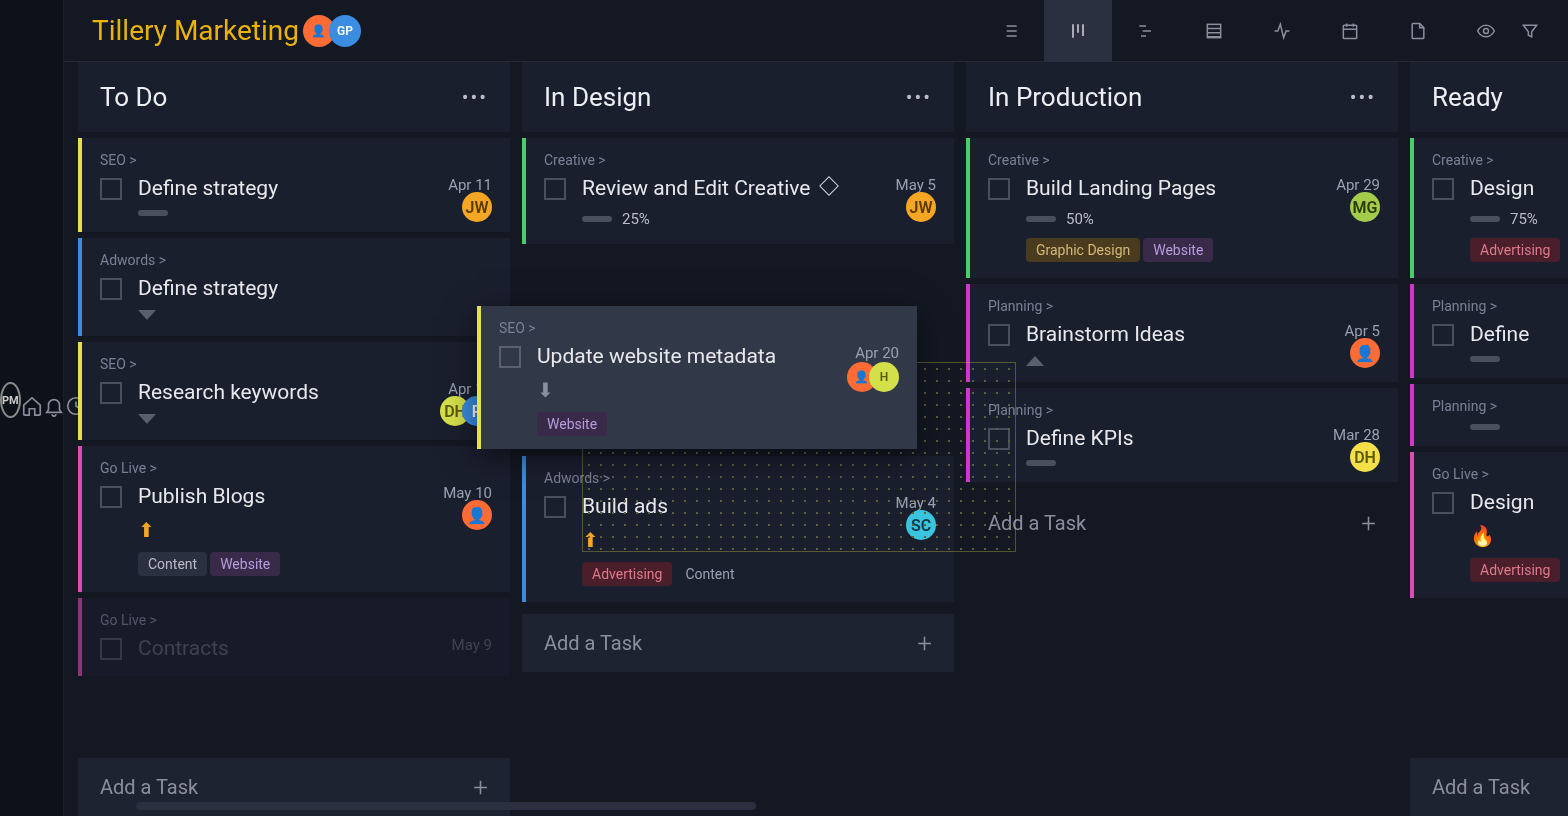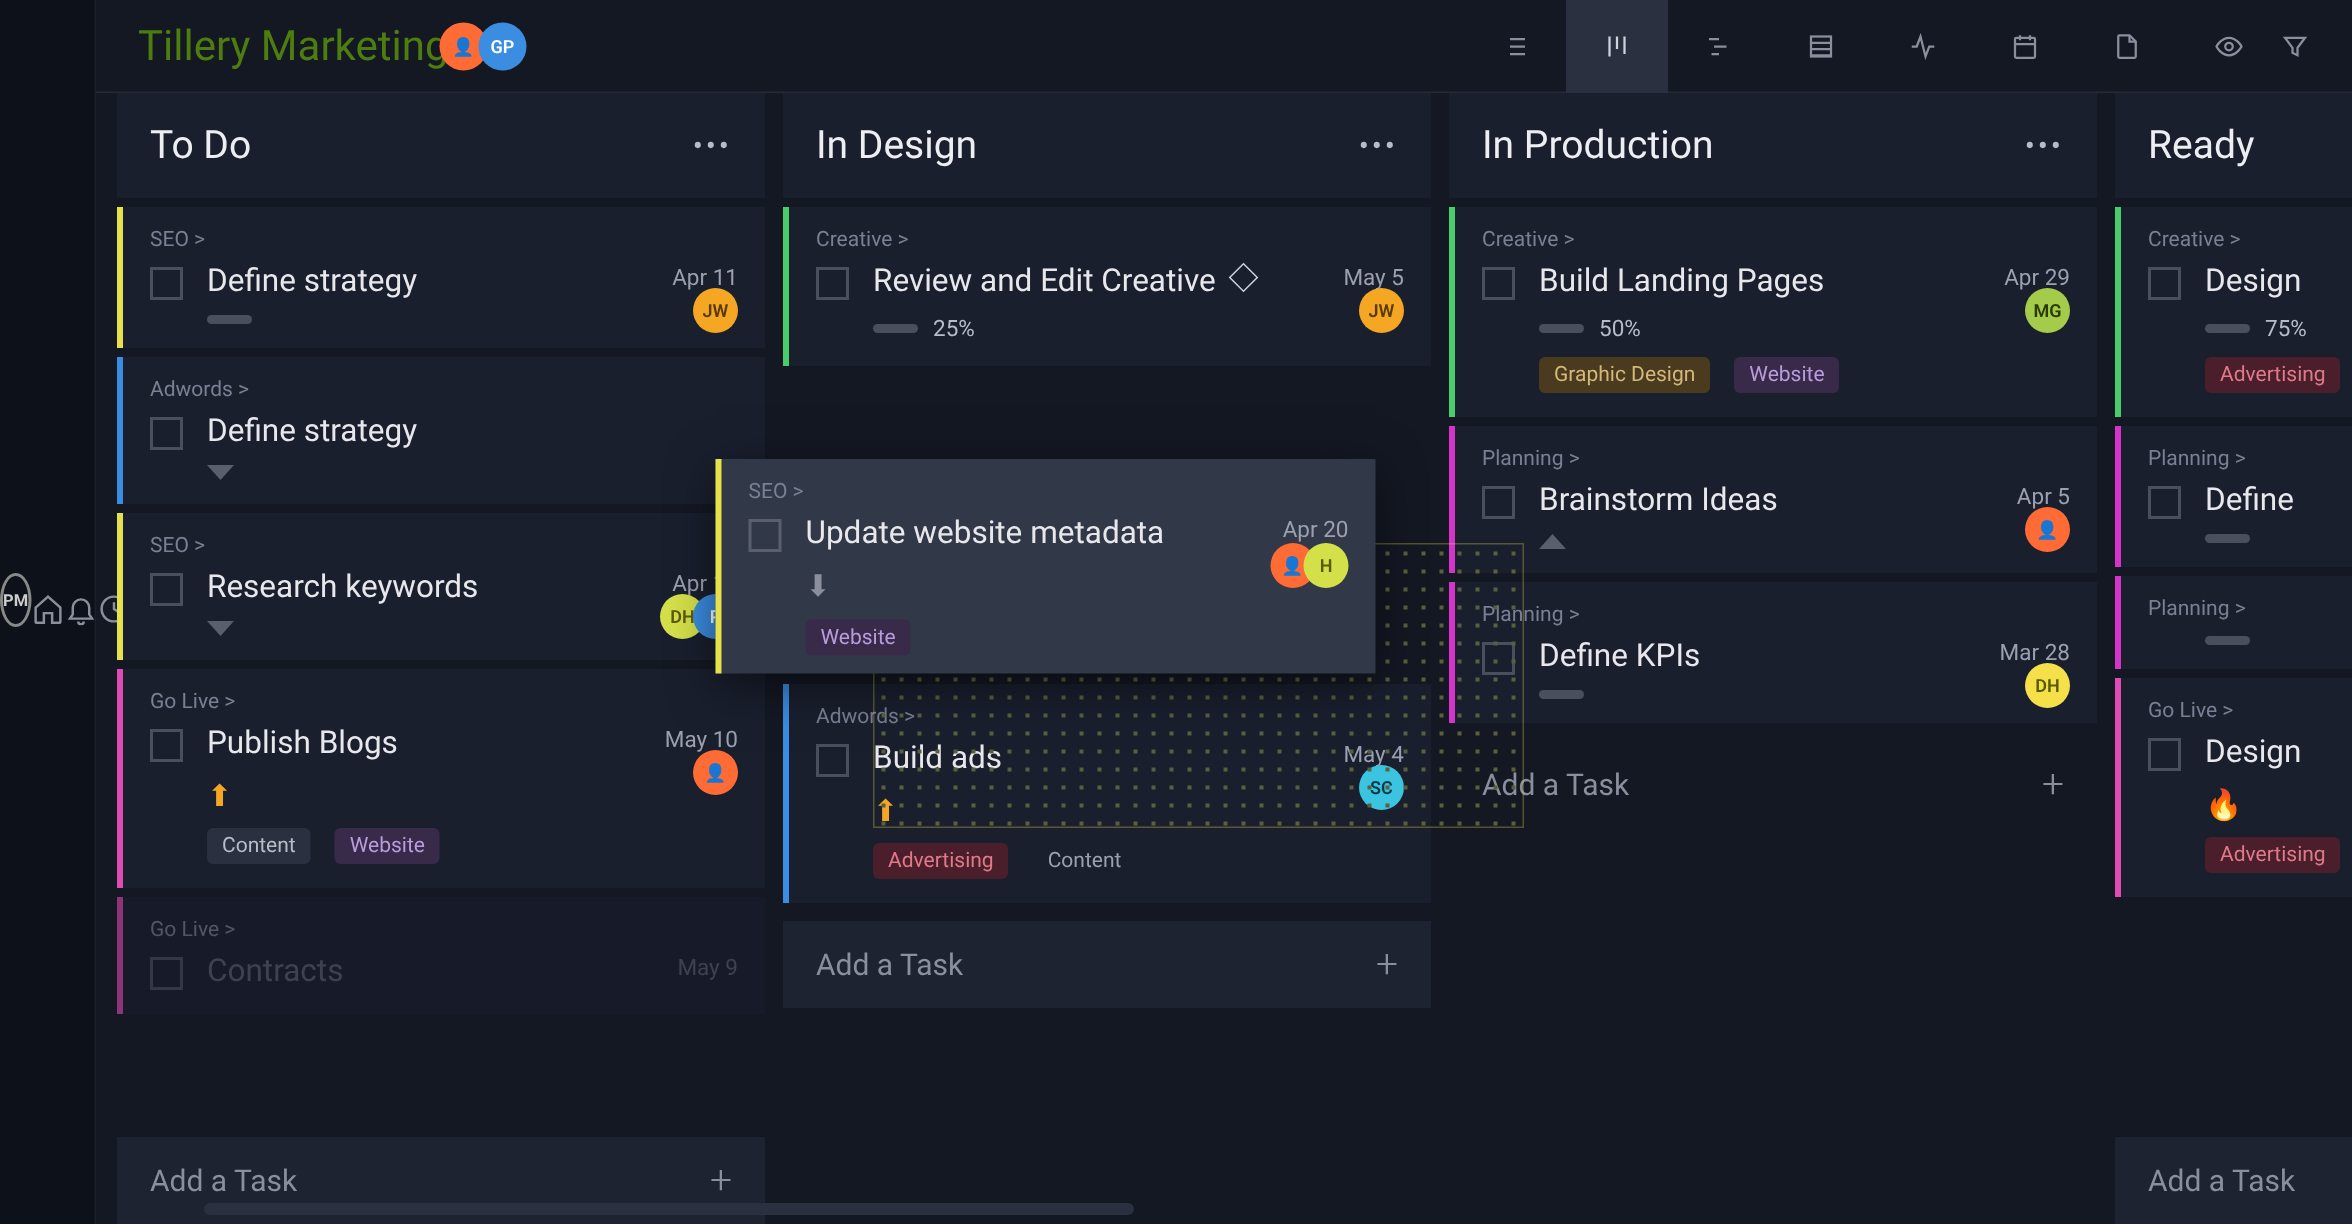--- a/index.html
+++ b/index.html
@@ -32,21 +32,21 @@
 .rail-icon svg { width: 22px; height: 22px; }
 .rail-sep { width: 32px; height:1px; background:rgba(255,255,255,0.1); margin: 4px 0 18px; }
 .rail-bottom { margin-top: auto; margin-bottom: 14px; }
 .avatar-rail { width:34px; height:34px; border-radius:50%; background:#ff6b35; display:flex;align-items:center;justify-content:center; font-size:16px; }
 
 .main { flex:1; display:flex; flex-direction:column; overflow:hidden; }
 .topbar {
   height: 62px; display:flex; align-items:center; padding: 0 28px;
   border-bottom: 1px solid rgba(255,255,255,0.08);
 }
-.proj-title { font-size: 28px; font-weight: 400; color:#4d7c0f; margin-right:0; }
+.proj-title { font-size: 28px; font-weight: 400; color:#eab308; margin-right:10px; }
 .member-chip { display:flex; margin-right:auto; }
 .member-chip .av { width:32px; height:32px; border-radius:50%; margin-left:-6px; display:flex;align-items:center;justify-content:center;font-size:12px;font-weight:600; }
 .view-icons { display:flex; gap:0; }
 .view-btn { width:68px; height:62px; display:flex;align-items:center;justify-content:center; color:#8a8f9e; cursor:pointer; }
 .view-btn.active { background:#2a3040; color:#cfd3dc; }
 .view-btn svg { width:20px; height:20px; }
 .topbar-right { display:flex; gap:24px; margin-left:24px; }
 .topbar-right .view-btn { width:auto; }
 
 .board-wrap { flex:1; overflow:hidden; position:relative; }
@@ -73,22 +73,22 @@
 .card.stripe-green { border-left-color:#4acc6b; }
 .card.stripe-pink { border-left-color:#e04ab5; }
 .card.stripe-magenta { border-left-color:#d434c9; }
 .card .cat { font-size:14px; color:#7a8094; margin-bottom:8px; }
 .card .row1 { display:flex; align-items:flex-start; }
 .card .chk { width:22px; height:22px; border:2px solid #4a4f5e; margin-right:16px; flex-shrink:0; margin-top:2px; cursor:pointer; }
 .card .title { font-size:21px; color:#e8e8ec; flex:1; }
 .card .date { font-size:15px; color:#9aa0b0; margin-left:8px; }
 .card .meta { display:flex; align-items:center; margin-top:10px; margin-left:38px; gap:10px; }
 .card .avatars { margin-left:auto; display:flex; position:absolute; right:18px; top:54px; }
-.card .av { width:30px; height:30px; border-radius:50%; margin-left:-8px; display:flex;align-items:center;justify-content:center;font-size:12px;font-weight:600; }
-.card .tags { display:flex; gap:16px; margin-top:10px; margin-left:38px; flex-wrap:wrap; }
+.card .av { width:30px; height:30px; border-radius:50%; margin-left:-8px; display:flex;align-items:center;justify-content:center;font-size:16px;font-weight:600; }
+.card .tags { display:flex; gap:3px; margin-top:10px; margin-left:38px; flex-wrap:wrap; }
 .tag { padding:4px 10px; border-radius:4px; font-size:14px; }
 .progress-bar { width:30px; height:6px; background:#4a4f5e; border-radius:3px; }
 .progress-text { font-size:15px; color:#b8bcc8; }
 .chevron-down { width:0;height:0;border-left:9px solid transparent;border-right:9px solid transparent;border-top:10px solid #5a5f6e; }
 .chevron-up { width:0;height:0;border-left:9px solid transparent;border-right:9px solid transparent;border-bottom:10px solid #5a5f6e; }
 
 .priority-up { color:#f5a623; font-size:20px; }
 .priority-down { color:#8a8f9e; font-size:20px; }
 .diamond { display:inline-block; width:14px;height:14px;border:1.5px solid #cfd3dc;transform:rotate(45deg); margin-left:6px; vertical-align:2px; }
 

